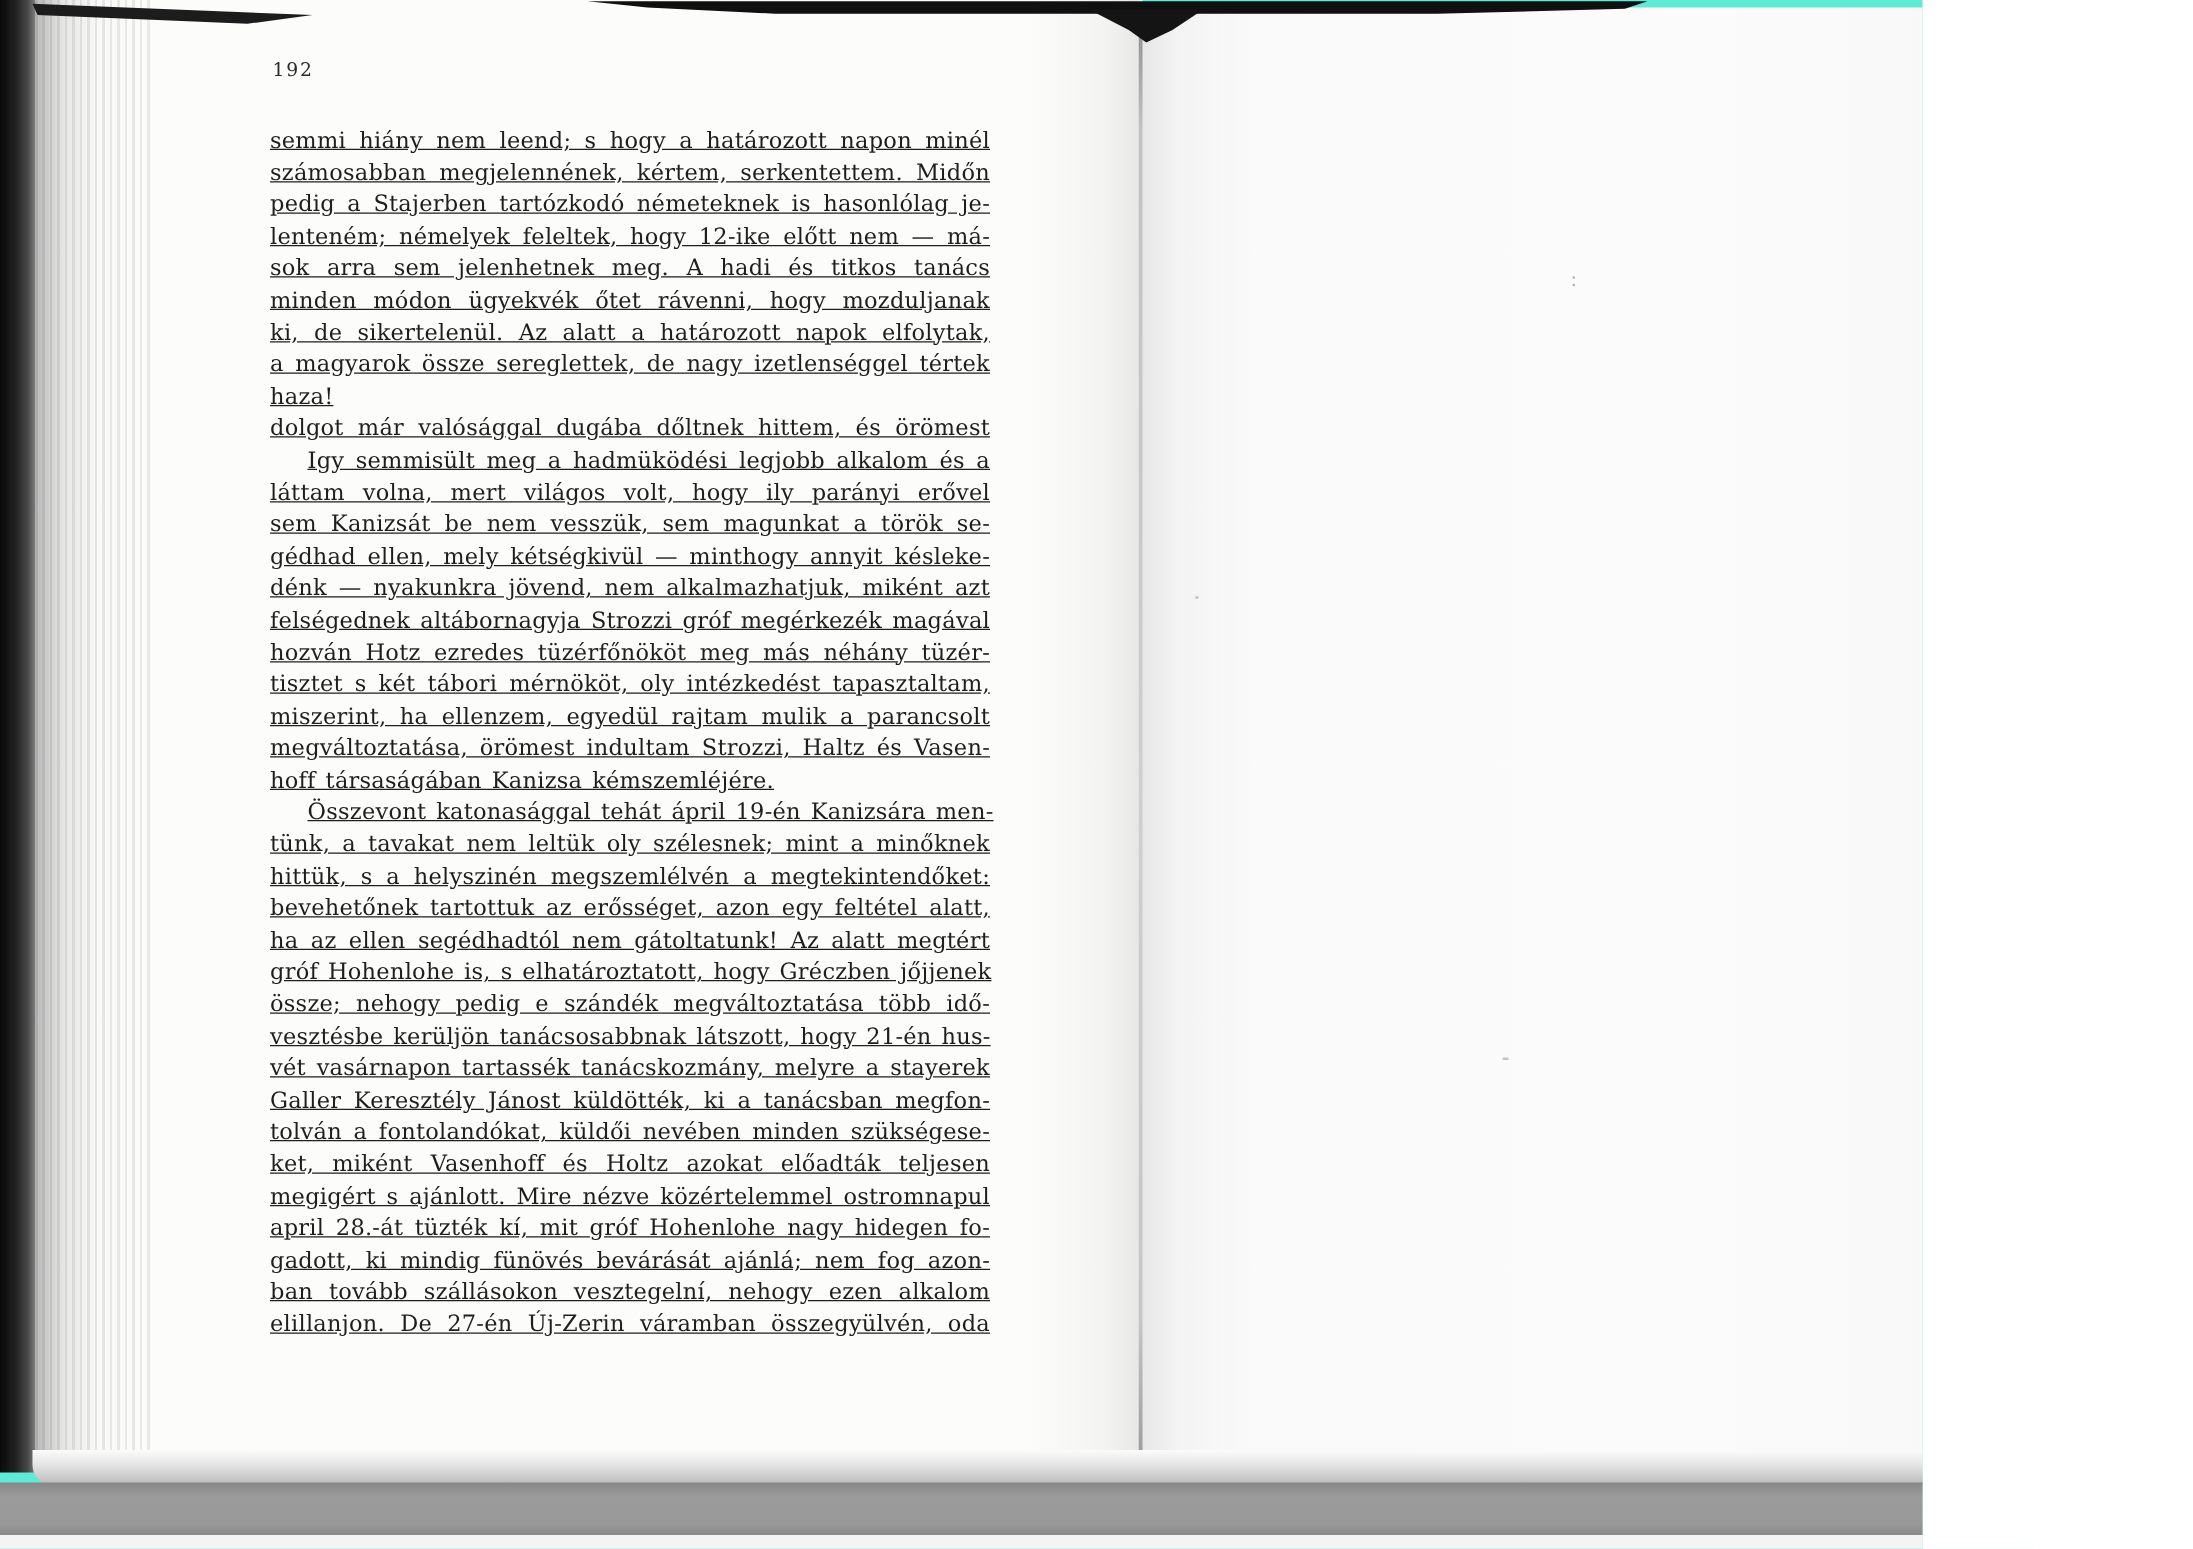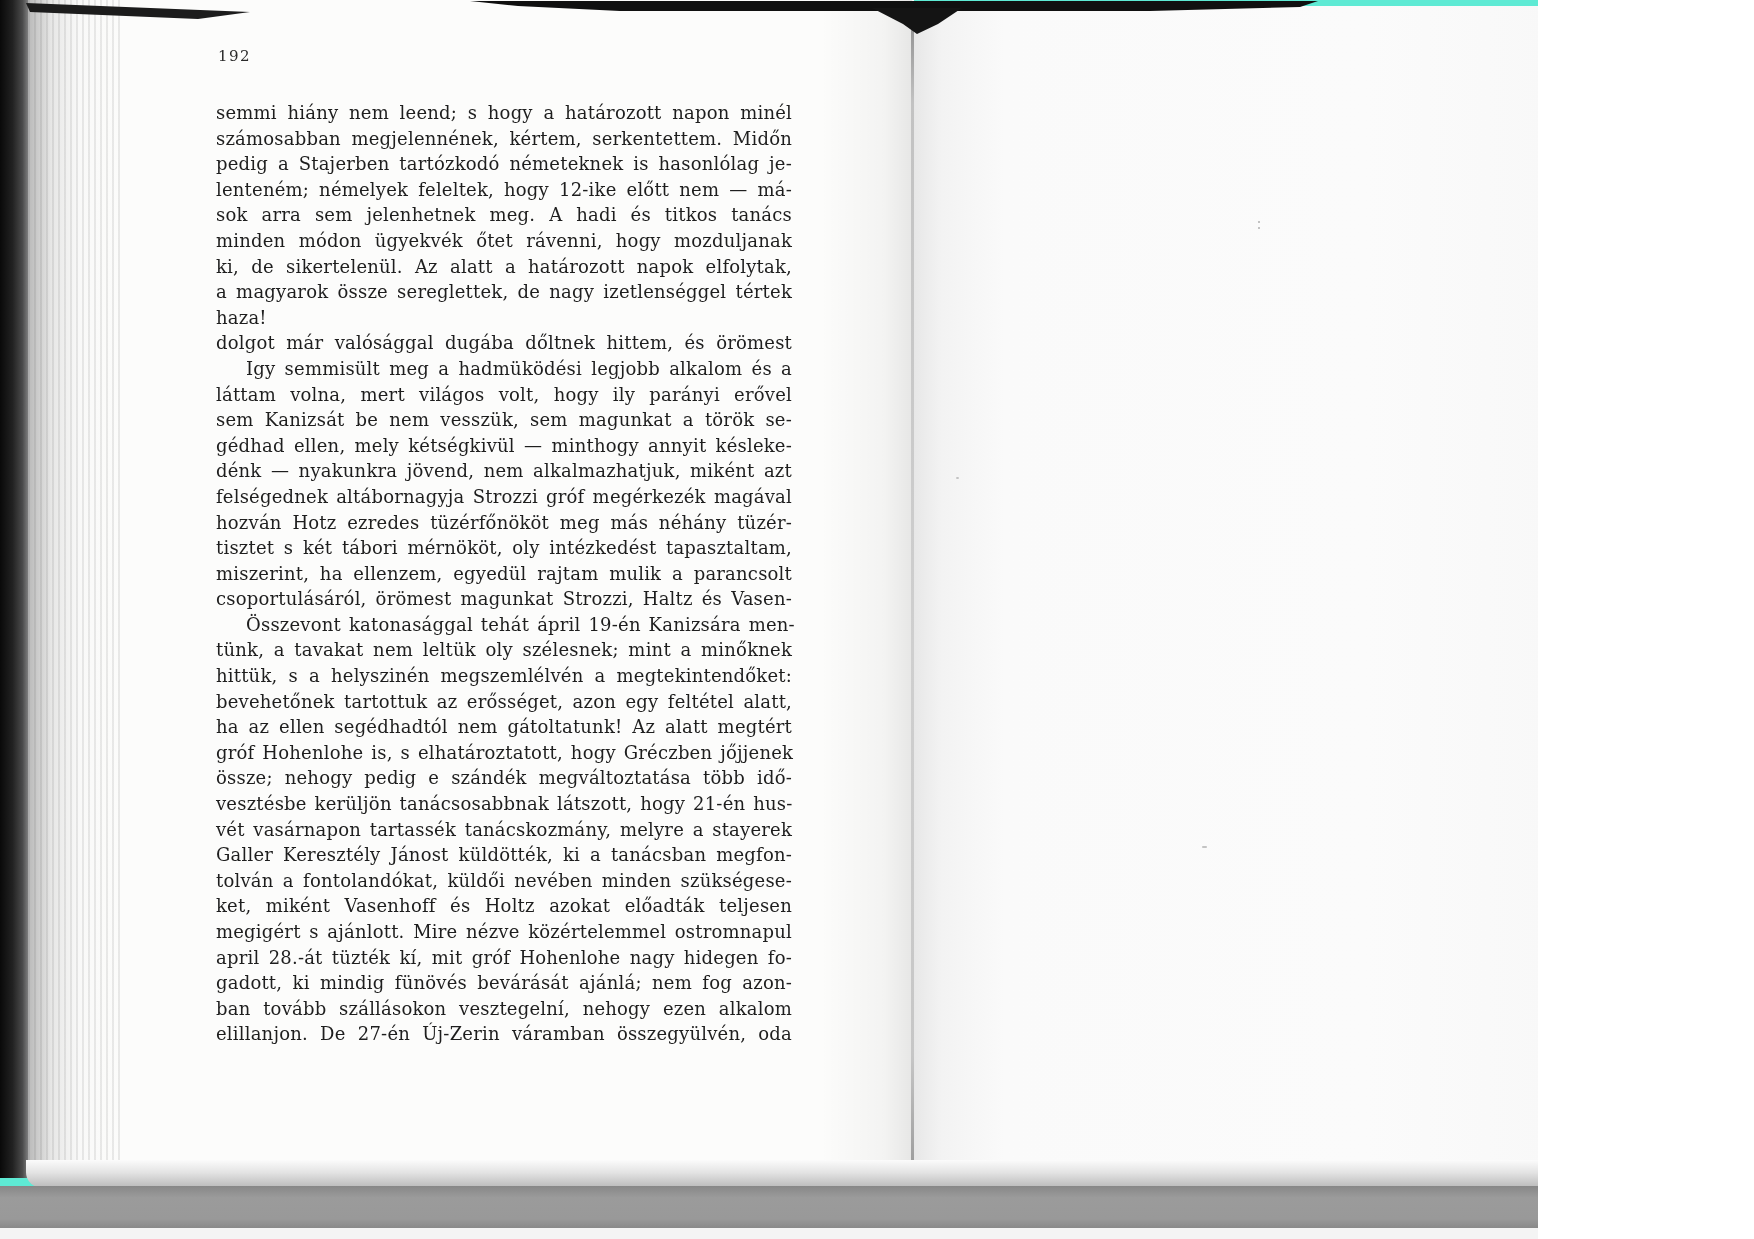--- a/index.html
+++ b/index.html
@@ -64,21 +64,21 @@
   .page-number{
     position:absolute;left:190px;top:46px;
     font-size:15px;line-height:20px;letter-spacing:1.5px;
     color:#2a2a2a;
   }
   .text-block{
     position:absolute;left:188px;top:100px;width:576px;
     font-size:18px;line-height:25.6px;color:#1e1e1e;
     letter-spacing:0.2px;word-spacing:2px;
   }
-  .line{text-align:justify;text-align-last:justify;white-space:nowrap;}
+  .line{text-align:justify;text-align-last:justify;white-space:nowrap;text-decoration:underline;}
   .line.noj{text-align-last:left;white-space:normal;}
   .line.ind{text-indent:30px;}
   
   .speck{position:absolute;background:rgba(0,0,0,0.30);border-radius:50%;}
   .speck.colon{left:1258px;top:221px;width:2px;height:2px;box-shadow:0 6px 0 rgba(0,0,0,0.30);}
   .speck.dash{left:1202px;top:846px;width:5px;height:2px;border-radius:1px;background:rgba(0,0,0,0.22);}
   .speck.dot{left:956px;top:477px;width:3px;height:2px;background:rgba(0,0,0,0.22);}
 </style>
 </head>
 <body>
@@ -102,21 +102,22 @@
         <div class="line">dolgot már valósággal dugába dőltnek hittem, és örömest</div>
         <div class="line ind">Igy semmisült meg a hadmüködési legjobb alkalom és a</div>
         <div class="line">láttam volna, mert világos volt, hogy ily parányi erővel</div>
         <div class="line">sem Kanizsát be nem vesszük, sem magunkat a török se-</div>
         <div class="line">gédhad ellen, mely kétségkivül — minthogy annyit késleke-</div>
         <div class="line">dénk — nyakunkra jövend, nem alkalmazhatjuk, miként azt</div>
         <div class="line">felségednek altábornagyja Strozzi gróf megérkezék magával</div>
         <div class="line">hozván Hotz ezredes tüzérfőnököt meg más néhány tüzér-</div>
         <div class="line">tisztet s két tábori mérnököt, oly intézkedést tapasztaltam,</div>
         <div class="line">miszerint, ha ellenzem, egyedül rajtam mulik a parancsolt</div>
-        <div class="line">csoportulásáról, örömest magunkat Strozzi, Haltz és Vasen-</div>
+        <div class="line">megváltoztatása, örömest indultam Strozzi, Haltz és Vasen-</div>
+        <div class="line noj">hoff társaságában Kanizsa kémszemléjére.</div>
         <div class="line ind">Összevont katonasággal tehát ápril 19-én Kanizsára men-</div>
         <div class="line">tünk, a tavakat nem leltük oly szélesnek; mint a minőknek</div>
         <div class="line">hittük, s a helyszinén megszemlélvén a megtekintendőket:</div>
         <div class="line">bevehetőnek tartottuk az erősséget, azon egy feltétel alatt,</div>
         <div class="line">ha az ellen segédhadtól nem gátoltatunk! Az alatt megtért</div>
         <div class="line">gróf Hohenlohe is, s elhatároztatott, hogy Gréczben jőjjenek</div>
         <div class="line">össze; nehogy pedig e szándék megváltoztatása több idő-</div>
         <div class="line">vesztésbe kerüljön tanácsosabbnak látszott, hogy 21-én hus-</div>
         <div class="line">vét vasárnapon tartassék tanácskozmány, melyre a stayerek</div>
         <div class="line">Galler Keresztély Jánost küldötték, ki a tanácsban megfon-</div>

